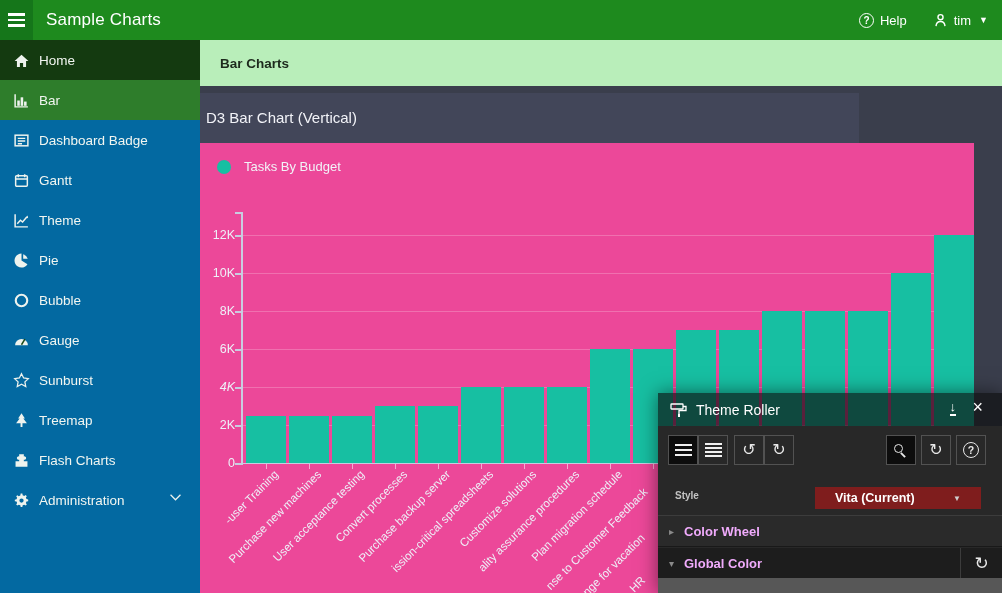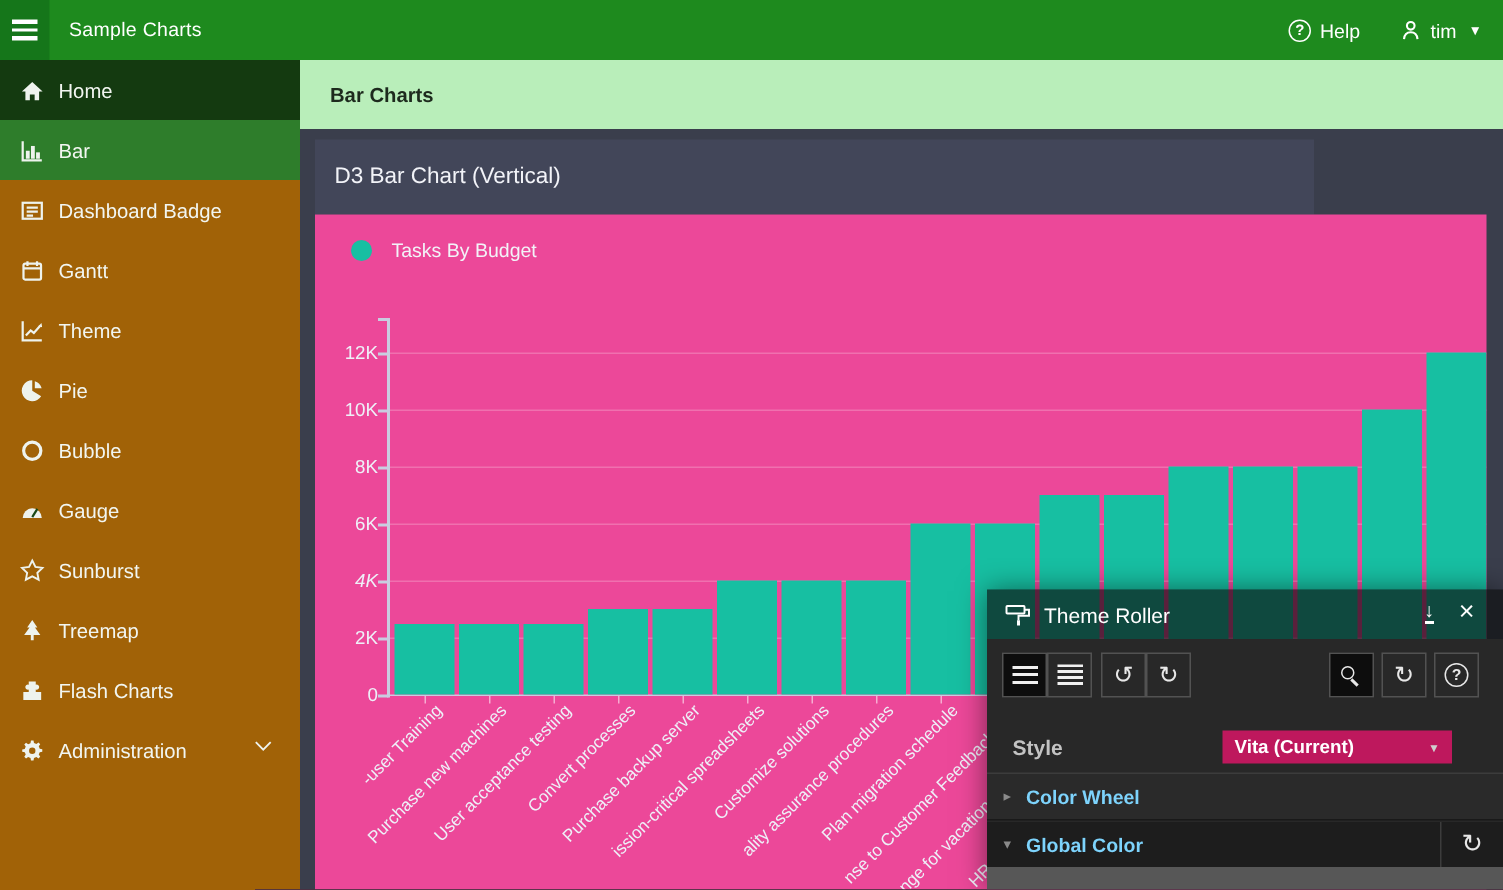--- a/index.html
+++ b/index.html
@@ -7,48 +7,48 @@
   .screen{position:relative;width:1002px;height:593px;overflow:hidden;
     font-family:"Liberation Sans","DejaVu Sans",sans-serif;background:#3a3e4c;}
 
   
   .topbar{position:absolute;left:0;top:0;width:1002px;height:40px;background:#1e8a1e;z-index:10;}
   .burger{position:absolute;left:0;top:0;width:33px;height:40px;background:#15761a;
     display:flex;align-items:center;justify-content:center;cursor:pointer;}
   .burger-i{display:flex;flex-direction:column;gap:3px;}
   .burger-i i{display:block;width:17px;height:2.5px;background:#fff;}
   .app-title{position:absolute;left:46px;top:0;height:53px;line-height:40px;color:#fff;
-    font-size:13px;letter-spacing:.2px;}
+    font-size:17px;letter-spacing:.2px;}
   .topbar-right{position:absolute;right:14px;top:0;height:40px;display:flex;align-items:center;gap:26px;color:#fff;}
   .tb-help,.tb-user{display:flex;align-items:center;gap:6px;font-size:13px;cursor:pointer;}
   .qcirc{width:15px;height:15px;border:1.4px solid #fff;border-radius:50%;font-size:10px;font-weight:700;
     display:flex;align-items:center;justify-content:center;}
   .tb-caret{font-size:9px;margin-left:2px;}
   .tb-user svg{display:block;}
 
   
-  .sidebar{position:absolute;left:0;top:40px;width:200px;height:553px;background:#a16207;z-index:9;}
+  .sidebar{position:absolute;left:0;top:40px;width:200px;height:553px;background:#0369a1;z-index:9;}
   .side-item{position:relative;height:40px;display:flex;align-items:center;color:#f2f6f1;
     font-size:13.5px;cursor:pointer;}
   .side-item.darker{background:#143a10;}
   .side-item.selected{background:#2e7d2b;}
   .side-icon{width:20px;margin-left:11px;display:flex;align-items:center;justify-content:center;}
   .side-icon svg{display:block;}
   .side-label{margin-left:8px;}
   .side-chevron{position:absolute;right:18px;top:13px;}
   .side-chevron svg{display:block;}
 
   
   .breadcrumb{position:absolute;left:200px;top:40px;width:802px;height:46px;background:#b9eeba;
     display:flex;align-items:center;z-index:8;}
   .breadcrumb span{margin-left:20px;font-size:13.5px;font-weight:700;color:#1d2a1d;}
 
   
   .content{position:absolute;left:200px;top:86px;width:802px;height:507px;background:#3a3e4c;}
-  .panel{position:absolute;left:210px;top:93px;width:666px;height:500px;}
+  .panel{position:absolute;left:193px;top:93px;width:666px;height:500px;}
   .panel-head{height:50px;background:#424659;color:#f2f3f8;font-size:15px;line-height:50px;padding-left:13px;}
   .chart-area{position:absolute;left:0;top:50px;width:781px;height:450px;background:#ec4899;overflow:hidden;}
 
   .legend{position:absolute;left:24px;top:16px;display:flex;align-items:center;gap:13px;cursor:pointer;}
   .legend-dot{width:14px;height:14px;border-radius:50%;background:#17bfa2;}
   .legend-label{color:#f2f3f8;font-size:13px;}
 
   .axis-y{position:absolute;left:48px;top:69px;width:1.5px;height:253px;background:#c9cce0;}
   .grid{position:absolute;left:48px;width:733px;height:1px;background:rgba(255,255,255,.22);}
   .grid.zero{background:#c9cce0;}
@@ -75,28 +75,28 @@
     display:flex;align-items:center;justify-content:center;color:#e8e8e8;cursor:pointer;padding:0;}
   .tbtn.active{background:#0d0d0d;}
   .tbtn .uni{font-size:16px;line-height:16px;font-family:"DejaVu Sans",sans-serif;color:#e8e8e8;}
   .lines3{width:17px;height:12px;background:repeating-linear-gradient(to bottom,#f0f0f0 0 2px,transparent 2px 5px);}
   .lines4{width:17px;height:14px;background:repeating-linear-gradient(to bottom,#f0f0f0 0 2px,transparent 2px 4px);}
   .mag{position:relative;width:9px;height:9px;border:1.7px solid #e8e8e8;border-radius:50%;margin:-3px 3px 0 -3px;}
   .mag::after{content:"";position:absolute;left:7px;top:7px;width:2px;height:6px;background:#e8e8e8;transform:rotate(-45deg);}
   .qc2{width:16px;height:16px;border:1.5px solid #e8e8e8;border-radius:50%;font-size:10.5px;font-weight:700;
     display:flex;align-items:center;justify-content:center;}
   .tr-stylerow{position:absolute;left:0;top:54px;width:344px;height:35px;}
-  .tr-style-label{position:absolute;left:17px;top:10px;font-size:14px;font-weight:700;color:#c3c3c3;}
-  .tr-select{position:absolute;left:157px;top:7px;width:153px;height:22px;background:#be185d;cursor:pointer;
-    display:flex;align-items:center;justify-content:space-between;padding:0 8px;}
+  .tr-style-label{position:absolute;left:17px;top:10px;font-size:10px;font-weight:700;color:#c3c3c3;}
+  .tr-select{position:absolute;left:157px;top:7px;width:166px;height:22px;background:#7f1d1d;cursor:pointer;
+    display:flex;align-items:center;justify-content:space-between;padding:0 20px;}
   .tr-select-value{color:#fff;font-size:12.5px;font-weight:700;}
   .tr-select-caret{color:#cfcfcf;font-size:8px;}
   .tr-row{position:absolute;left:0;width:344px;display:flex;align-items:center;cursor:pointer;}
   .tr-row-caret{color:#8a8a8a;font-size:10px;margin-left:11px;width:12px;}
-  .tr-row-label{font-size:13px;font-weight:700;color:#7dd3fc;margin-left:3px;}
+  .tr-row-label{font-size:13px;font-weight:700;color:#f0abfc;margin-left:3px;}
   .row-colorwheel{top:89px;height:32px;background:#2a2a2a;border-top:1px solid #3c3c3c;border-bottom:1px solid #191919;}
   .row-globalcolors{top:122px;height:30px;background:#1d1d1d;}
   .gc-refresh{position:absolute;right:0;top:0;width:42px;height:30px;border-left:1px solid #3c3c3c;
     display:flex;align-items:center;justify-content:center;cursor:pointer;}
   .gc-refresh .uni{font-size:17px;color:#e8e8e8;font-family:"DejaVu Sans",sans-serif;}
   .tr-strip{position:absolute;left:0;top:185px;width:344px;height:15px;background:#575757;}
 </style>
 </head>
 <body>
 

